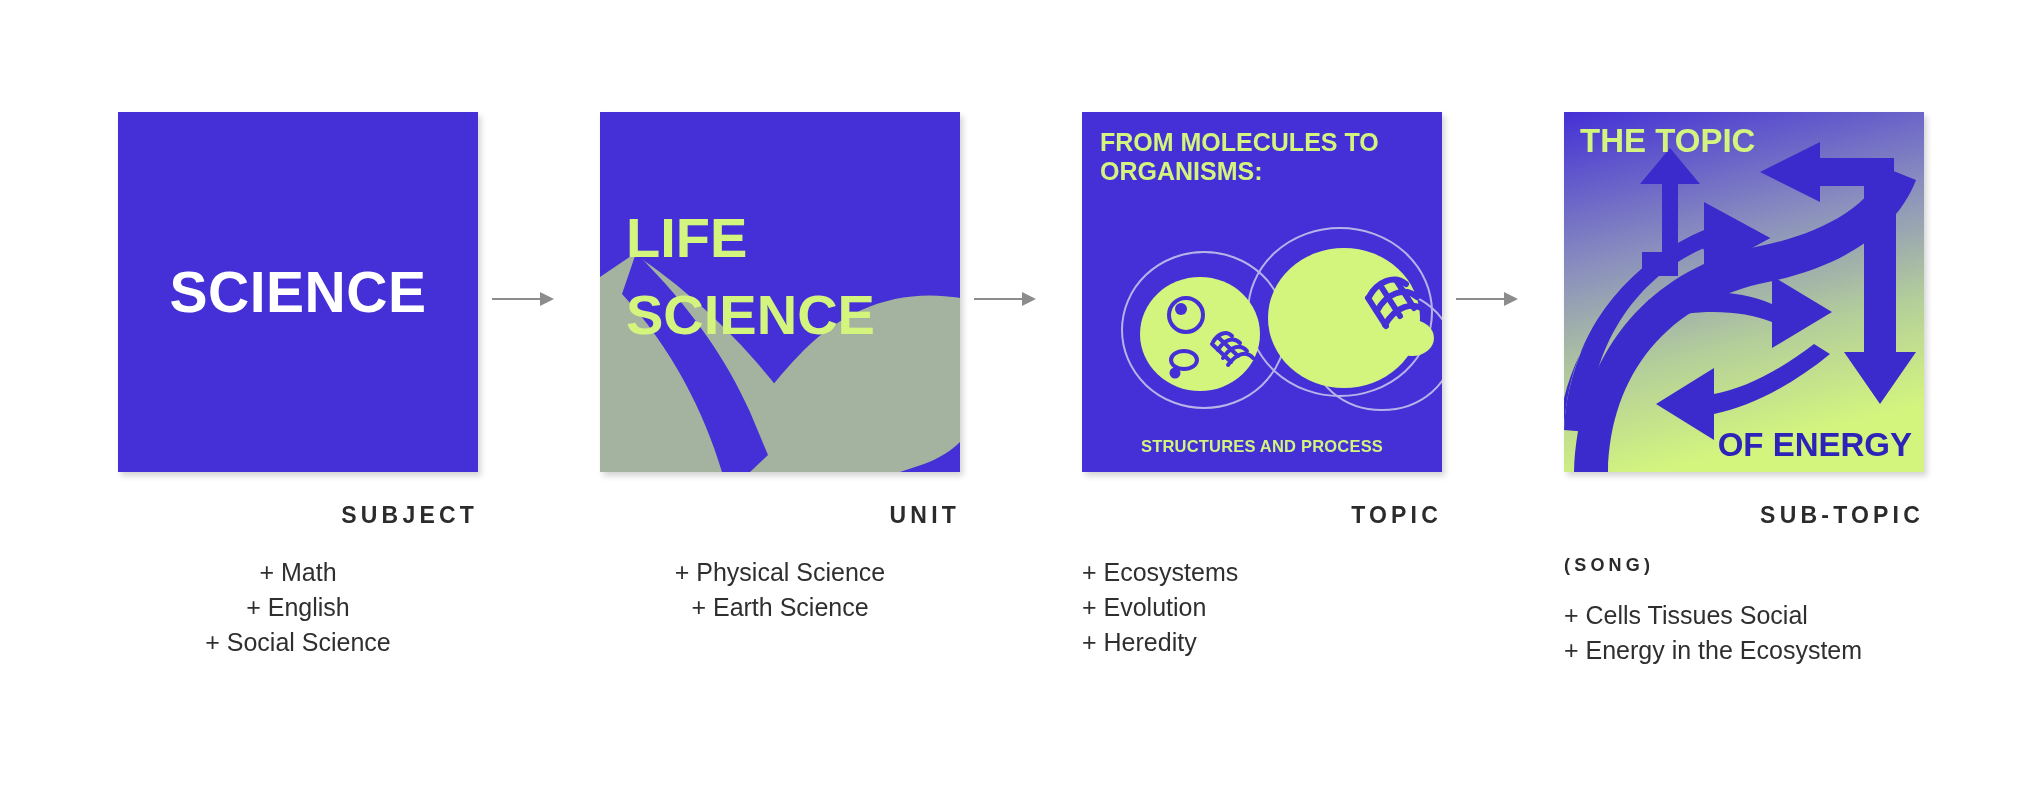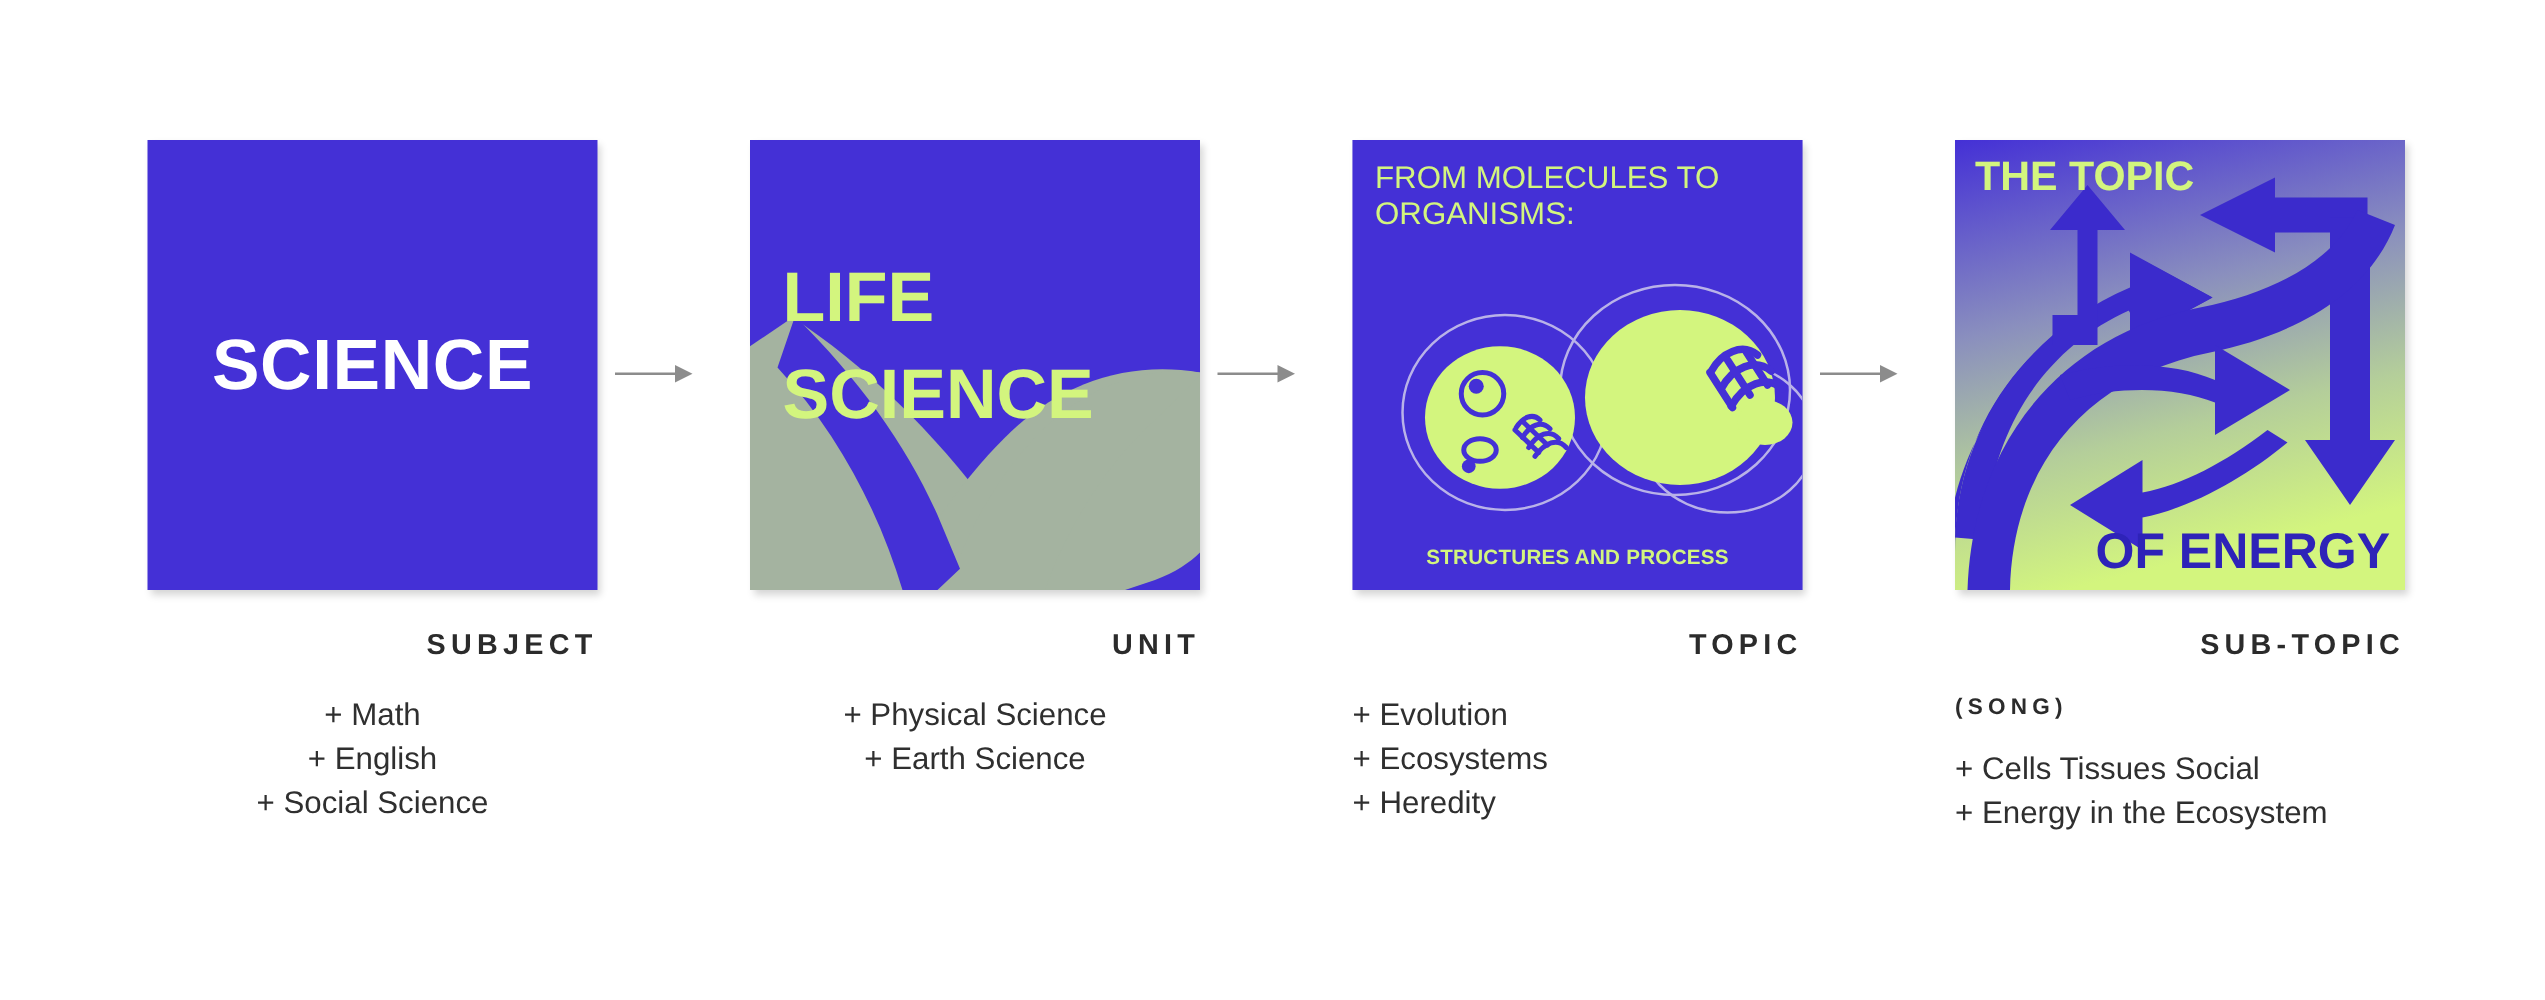--- a/index.html
+++ b/index.html
@@ -103,21 +103,21 @@
 
   
   .c3-svg { position: absolute; left:0; top:0; width:360px; height:360px; }
   .c3-title {
     position: absolute;
     left: 18px;
     top: 16px;
     width: 330px;
     color: #D3F57E;
     font-size: 25px;
-    font-weight: 400;
+    font-weight: 700;
     line-height: 1.16;
     font-family: "Liberation Sans", sans-serif;
   }
   .c3-foot {
     position: absolute;
     left: 0; right: 0;
     bottom: 16px;
     text-align: center;
     color: #D3F57E;
     font-size: 16.5px;
@@ -136,21 +136,21 @@
     font-size: 33px;
     font-weight: 700;
     letter-spacing: 0px;
     font-family: "Liberation Sans", sans-serif;
   }
   .c4-bot {
     position: absolute;
     right: 12px;
     bottom: 8px;
     color: #2E23B8;
-    font-size: 40px;
+    font-size: 33px;
     font-weight: 700;
     font-family: "Liberation Sans", sans-serif;
   }
 
   
   .label {
     margin-top: 30px;
     text-align: right;
     color: #2b2b2b;
     font-size: 23px;
@@ -276,22 +276,22 @@
             <path d="M300 176 L318 204"></path>
             <path d="M314 168 L332 196"></path>
           </g>
           <ellipse cx="330" cy="226" rx="22" ry="18" fill="#D3F57E"></ellipse>
         </svg>
         <div class="c3-title">FROM MOLECULES TO ORGANISMS:</div>
         <div class="c3-foot">STRUCTURES AND PROCESS</div>
       </div>
       <div class="label">TOPIC</div>
       <ul class="list list-c3">
+        <li>+ Ecosystems</li>
         <li>+ Evolution</li>
-        <li>+ Ecosystems</li>
         <li>+ Heredity</li>
       </ul>
     </div>
 
     <div class="col col-3">
       <div class="card">
         <svg class="c4-svg" viewBox="0 0 360 360">
           <defs>
             <linearGradient id="g4" x1="0" y1="0" x2="0.25" y2="1">
               <stop offset="0%" stop-color="#4430D6"></stop>

